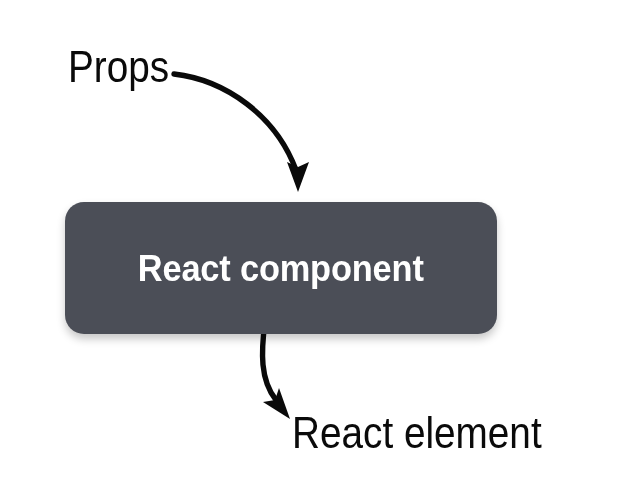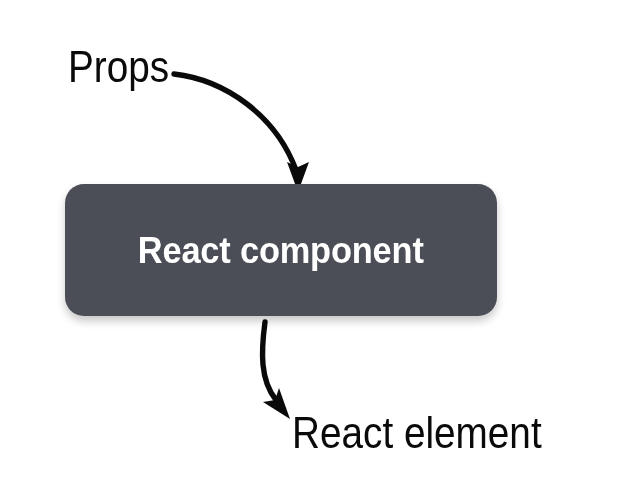--- a/index.html
+++ b/index.html
@@ -22,21 +22,21 @@
     position: absolute;
     left: 0;
     top: 0;
     width: 638px;
     height: 482px;
     pointer-events: none;
   }
   .node-box {
     position: absolute;
     left: 65px;
-    top: 184px;
+    top: 202px;
     width: 432px;
     height: 132px;
     background: #4b4e57;
     border-radius: 19px;
     box-shadow: 0 5px 9px rgba(0,0,0,0.22);
     display: flex;
     align-items: center;
     justify-content: center;
     z-index: 2;
   }

